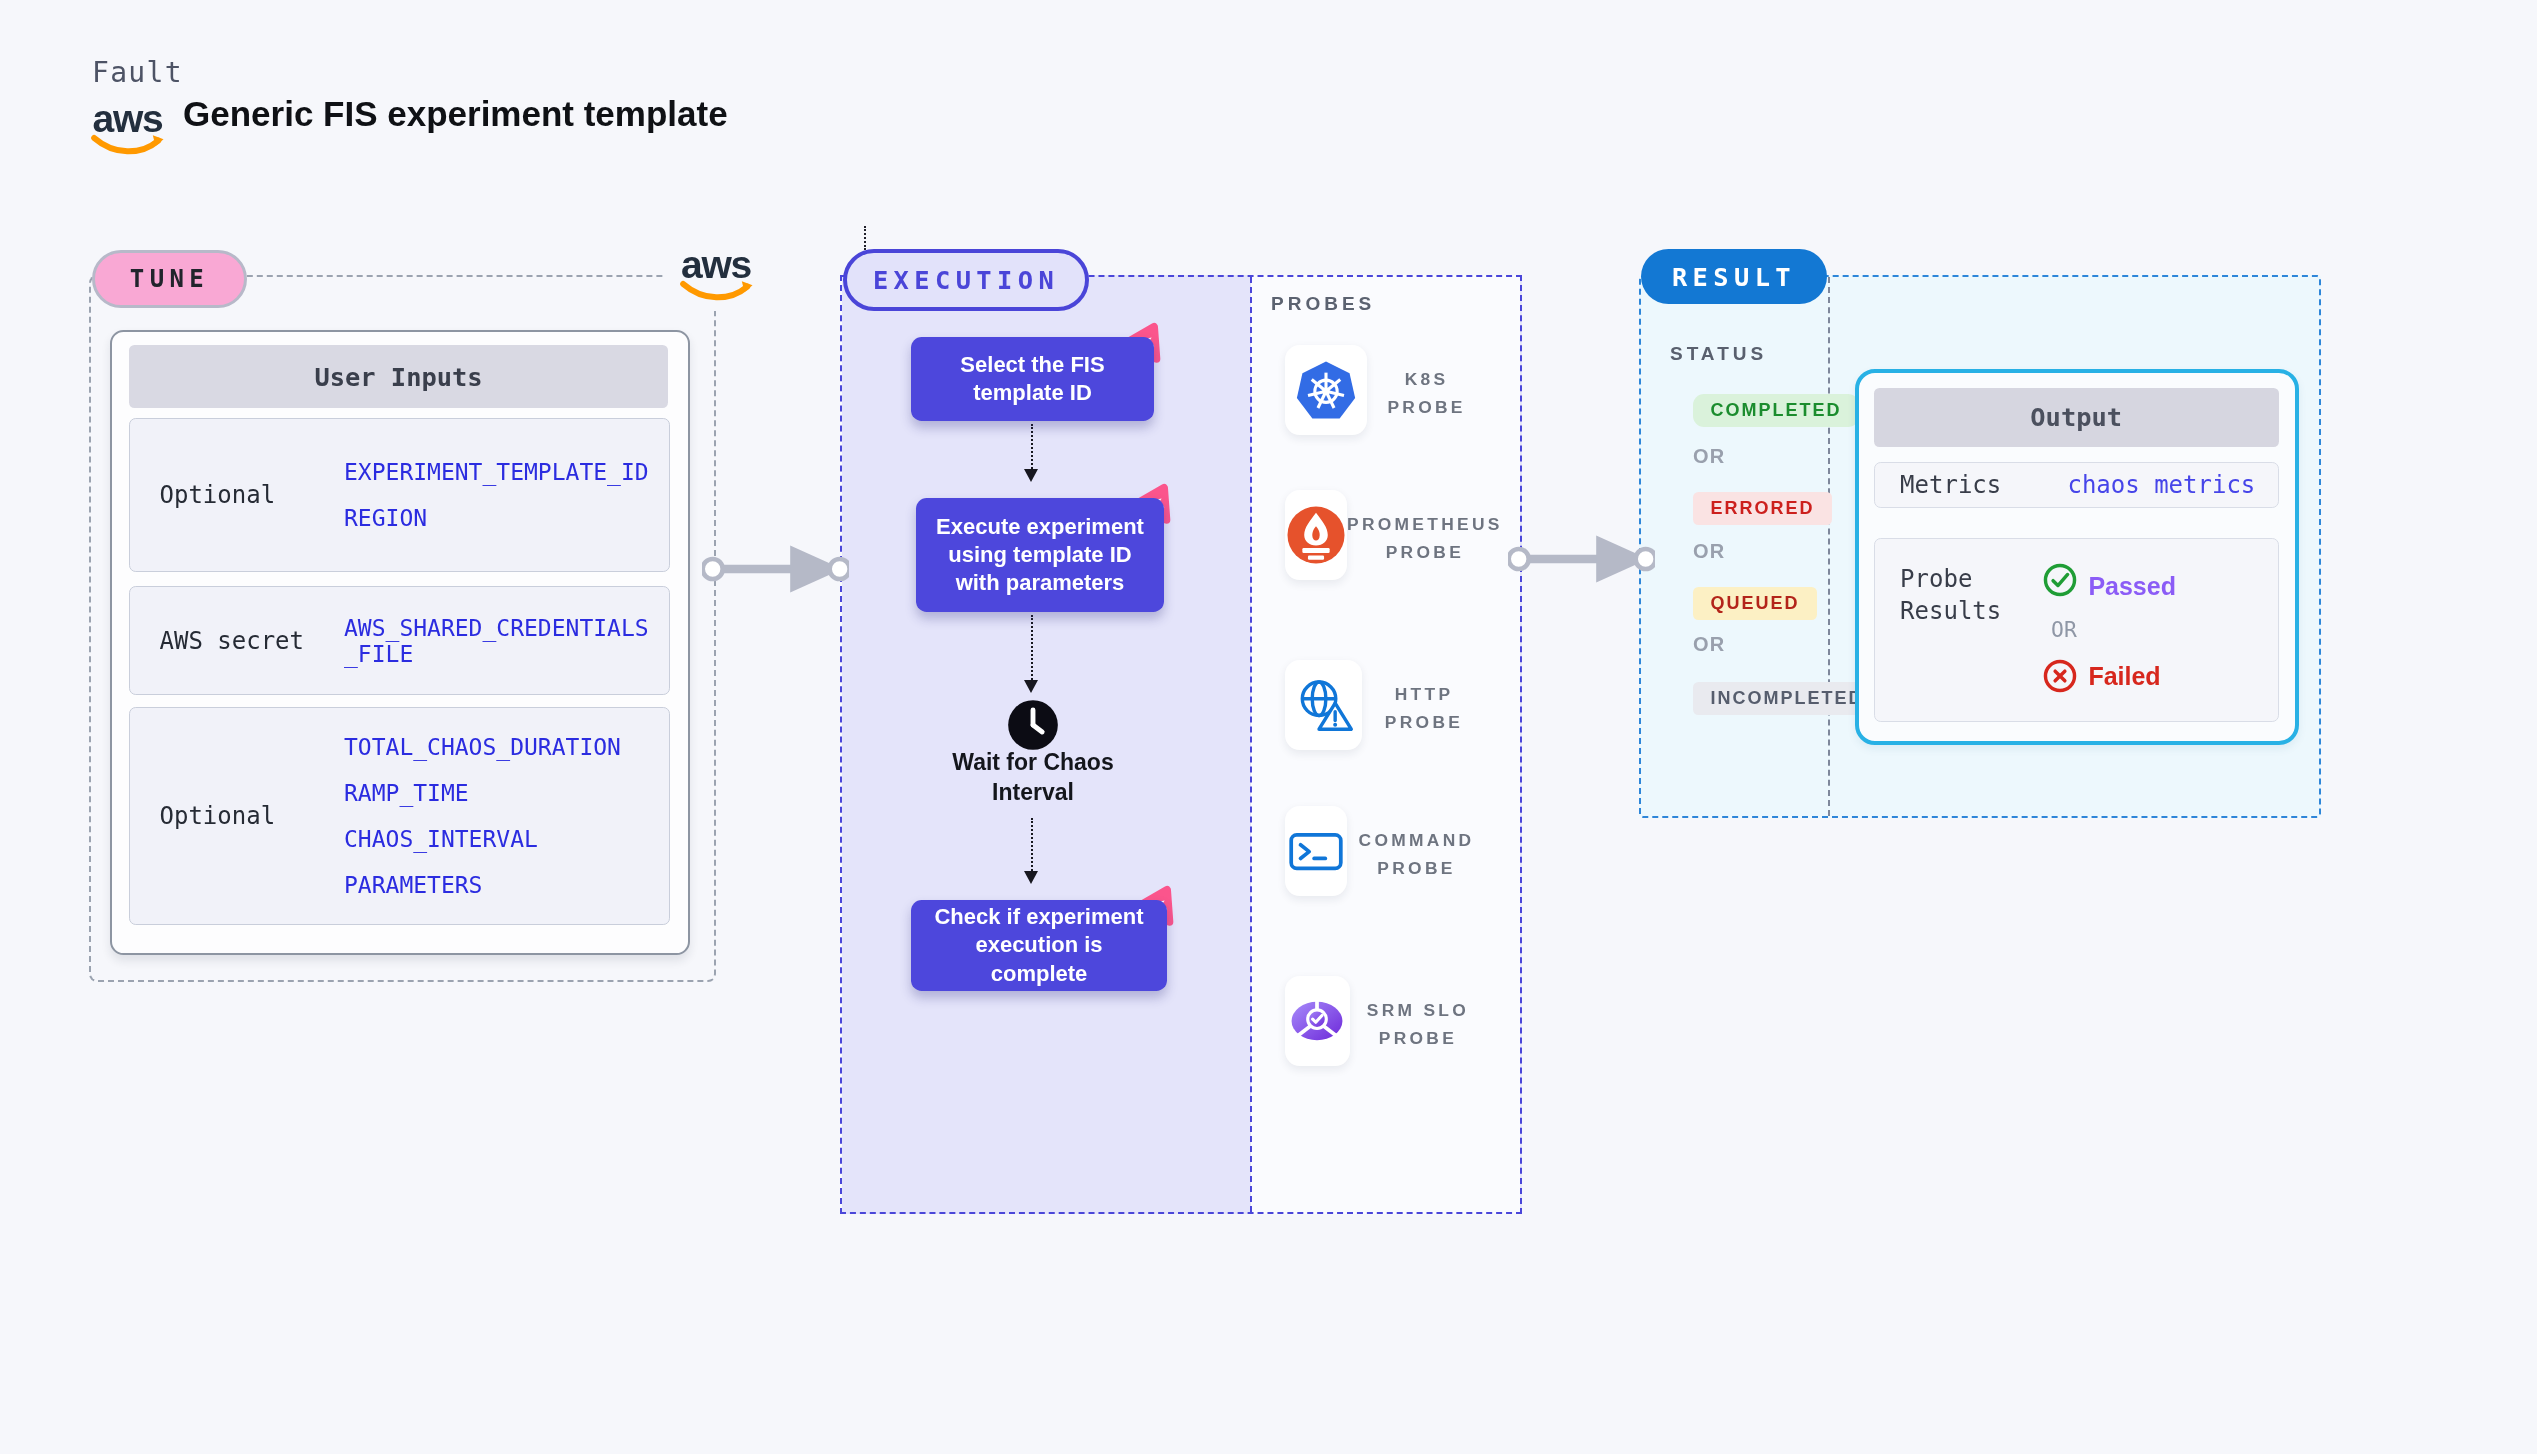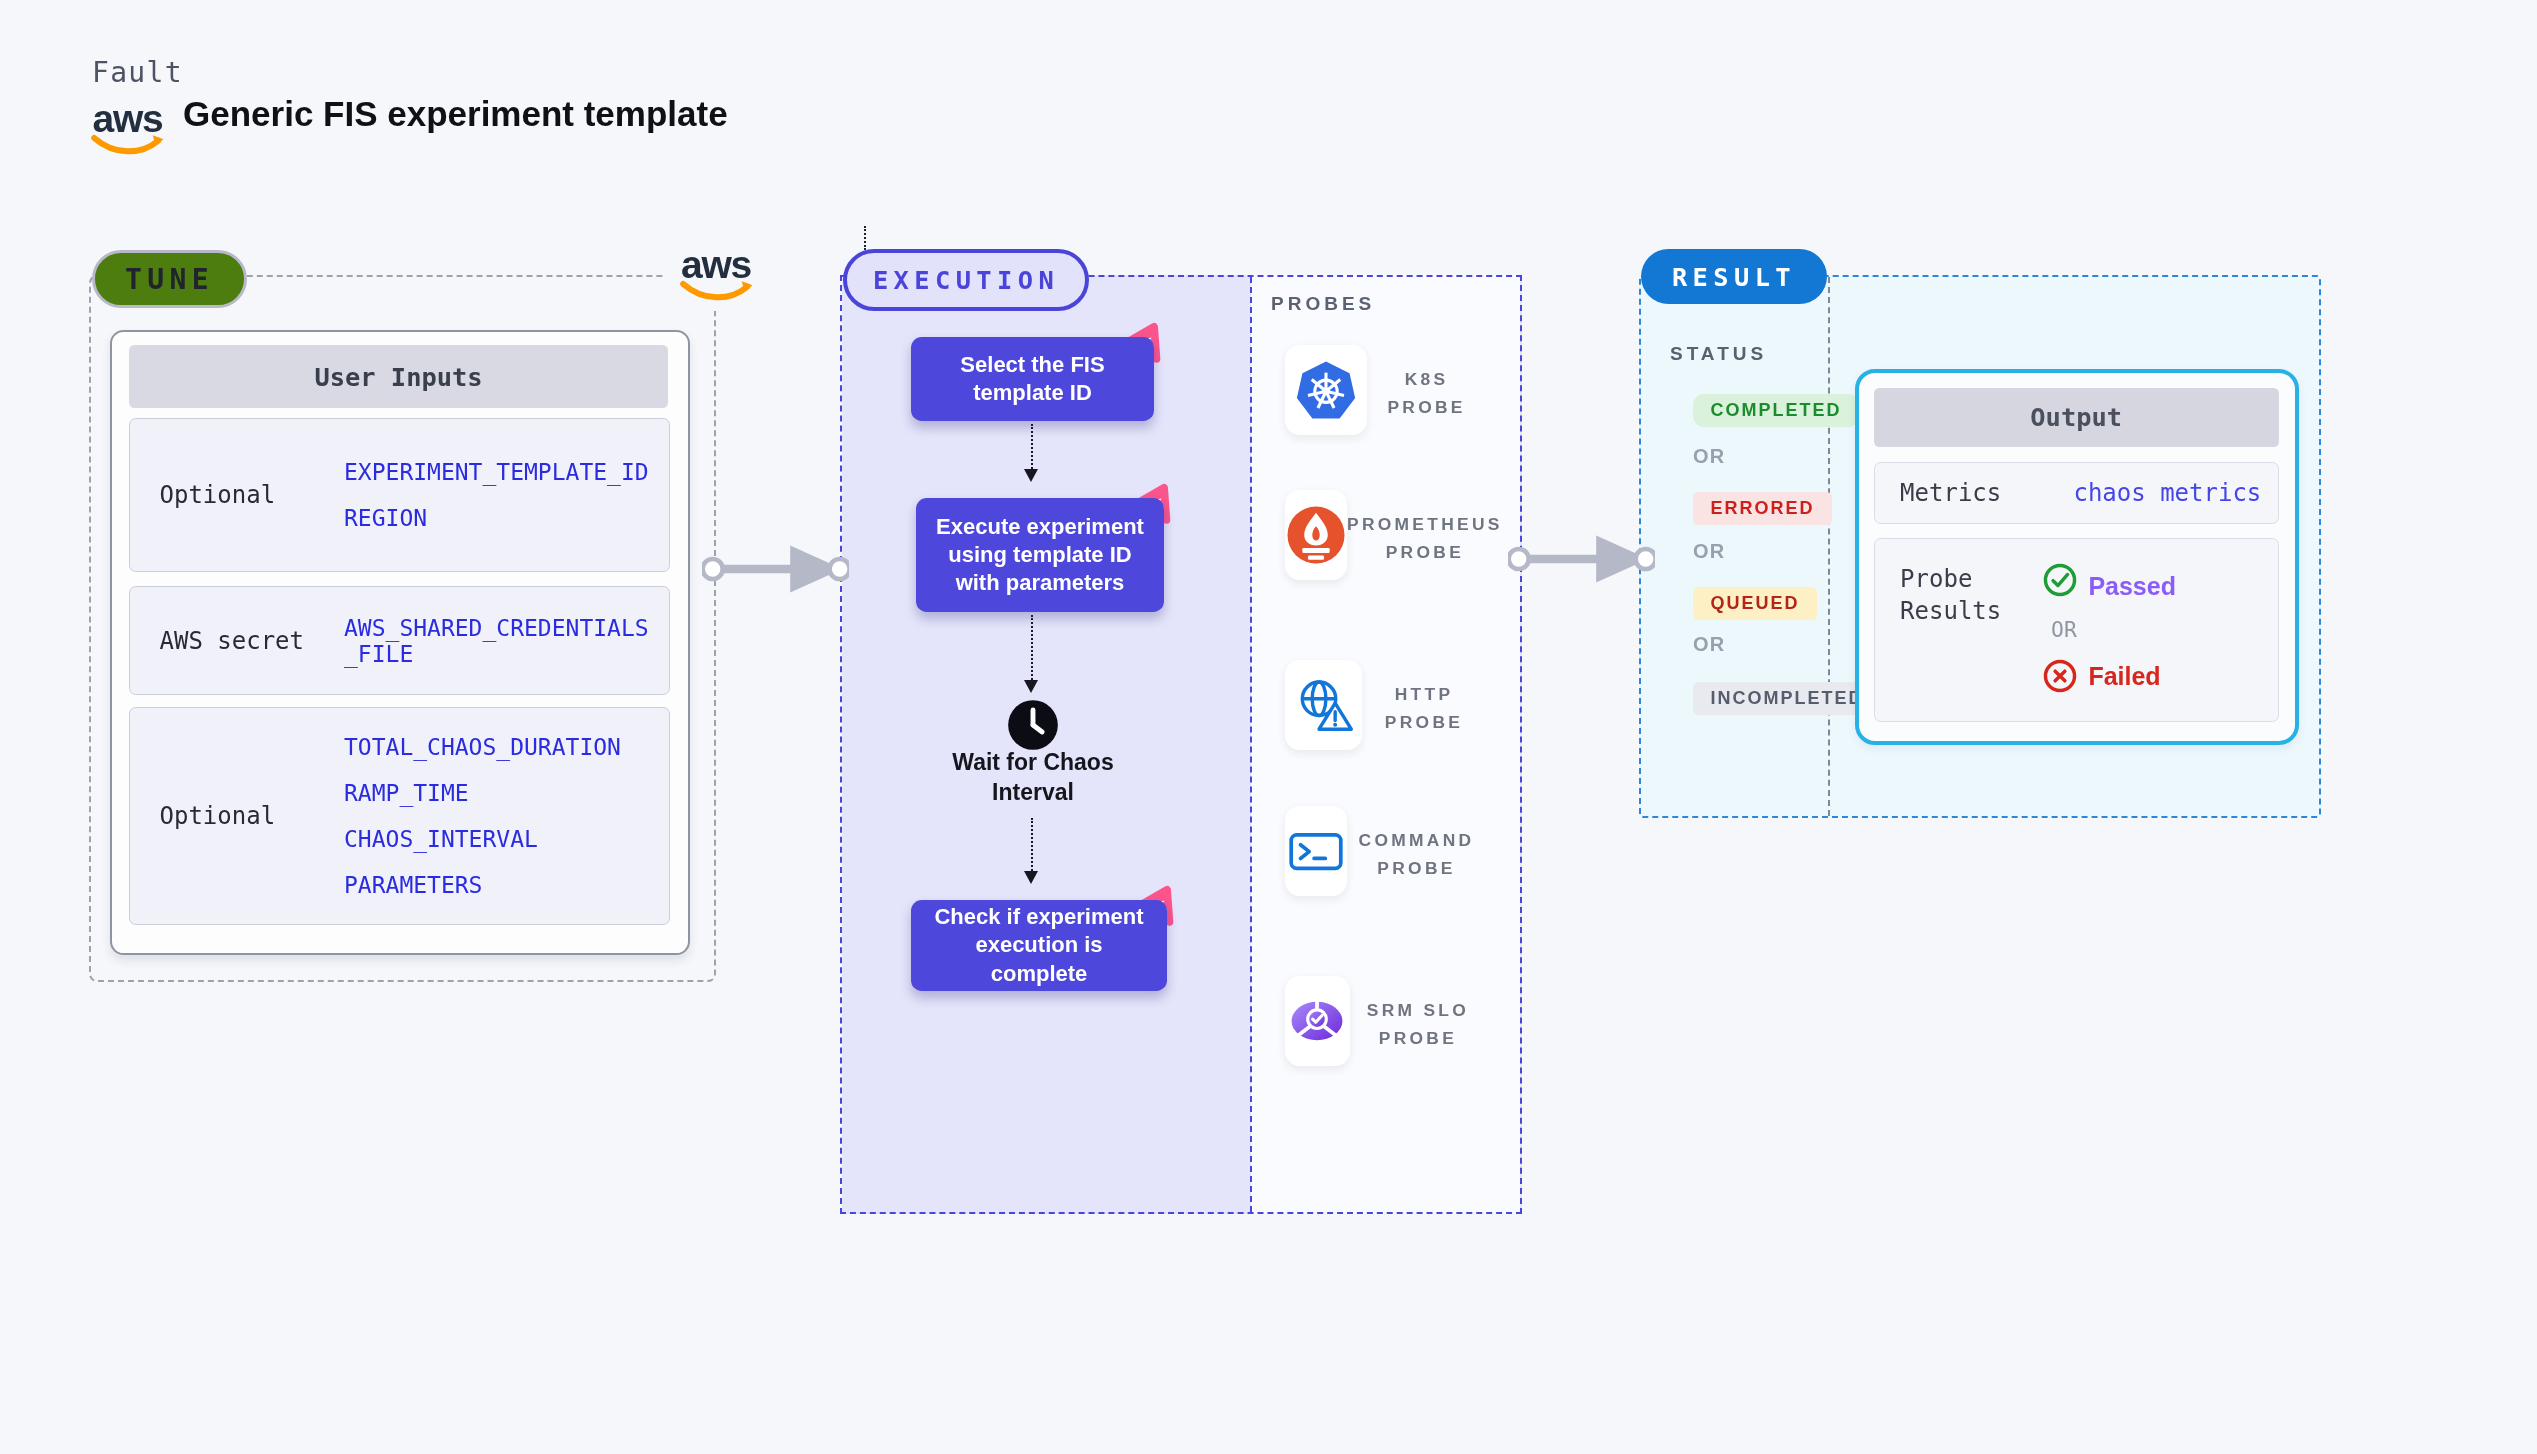--- a/index.html
+++ b/index.html
@@ -11,22 +11,22 @@
   .brand{left:92px;top:56px;font-family:"DejaVu Sans Mono",monospace;font-size:28px;
          color:#4d5365;letter-spacing:1.3px;font-weight:500;}
   .page-title{left:183px;top:94px;font-size:35px;font-weight:bold;color:#0f1115;}
   .aws-logo{display:flex;flex-direction:column;align-items:center;line-height:1;}
   .aws-logo .aws-word{font-weight:bold;font-size:39px;color:#232f3e;letter-spacing:-1.3px;}
   .aws-logo svg{margin-top:-4px;}
 
   
   .pill{display:flex;align-items:center;justify-content:center;border-radius:40px;z-index:5;
         font-family:"DejaVu Sans Mono",monospace;font-weight:bold;letter-spacing:5.4px;}
-  .tune-pill{left:92px;top:250px;width:149px;height:52px;background:#4d7c0f;
-             border:3.3px solid #b7b9c9;color:#21242c;font-size:28px;}
+  .tune-pill{left:92px;top:250px;width:149px;height:52px;background:#f9a8d4;
+             border:3.3px solid #b7b9c9;color:#21242c;font-size:24px;}
   .exec-pill{left:843px;top:249px;width:238px;height:54px;background:#e2e2fa;
              border:4px solid #4a45d8;color:#4a45d8;font-size:25.4px;}
   .result-pill{left:1641px;top:249px;width:186px;height:55px;background:#1378d3;
              border:none;color:#ffffff;font-size:25.4px;}
 
   
   .tune-box{left:89px;top:275px;width:623px;height:703px;border:2.7px dashed #9ba3b0;border-radius:8px;}
   .tune-aws-patch{left:664px;top:237px;width:104px;height:74px;background:#f6f7fb;z-index:4;
                   display:flex;align-items:center;justify-content:center;}
   .inputs-card{left:110px;top:330px;width:576px;height:621px;background:#fdfdfe;
@@ -82,21 +82,21 @@
   .badge.incompleted{top:682px;background:#e9eaef;color:#565d6d;}
   .or-sep{left:1693px;font-weight:600;font-size:20px;color:#99a0ad;letter-spacing:1.3px;}
 
   .output-card{left:1855px;top:369px;width:436px;height:368px;background:#fafcfe;
                border:4px solid #28b1e5;border-radius:20px;box-shadow:0 4px 8px rgba(30,90,130,.08);}
   .output-header{position:absolute;left:14.7px;top:14.7px;width:405px;height:59px;background:#d6d6e0;
                  border-radius:5.4px;display:flex;align-items:center;justify-content:center;
                  font-family:"DejaVu Sans Mono",monospace;font-weight:bold;font-size:25.4px;color:#4b505e;}
   .output-row{position:absolute;left:14.7px;width:405px;background:#f5f6fa;border:1.3px solid #d9dde7;
               border-radius:6.7px;box-sizing:border-box;}
-  .row-metrics{top:89px;height:62px;display:flex;align-items:center;gap:6px;}
+  .row-metrics{top:89px;height:46px;display:flex;align-items:center;}
   .row-probe{top:165px;height:184px;}
   .olabel{font-family:"DejaVu Sans Mono",monospace;font-size:24px;color:#383d49;padding-left:25.4px;width:142px;line-height:1.35;}
   .ovalue{font-family:"DejaVu Sans Mono",monospace;font-size:24px;color:#4645e9;}
   .probe-res-content{position:absolute;left:167px;top:19px;display:flex;flex-direction:column;gap:16px;}
   .res-line{display:flex;align-items:center;gap:10.7px;}
   .res-line .txt{font-weight:bold;font-size:25px;}
   .passed .txt{color:#8b5cf6;margin-top:14px;}
   .failed .txt{color:#d7271d;}
   .res-or{font-family:"DejaVu Sans Mono",monospace;font-size:21.4px;color:#8f97a6;padding-left:9.4px;}
 

